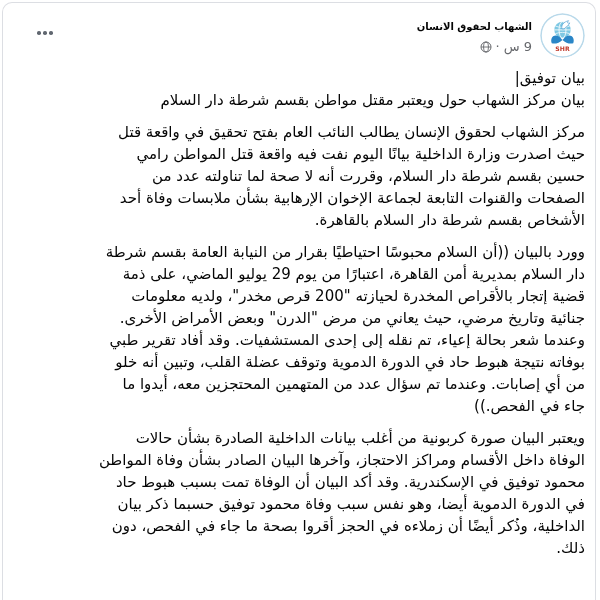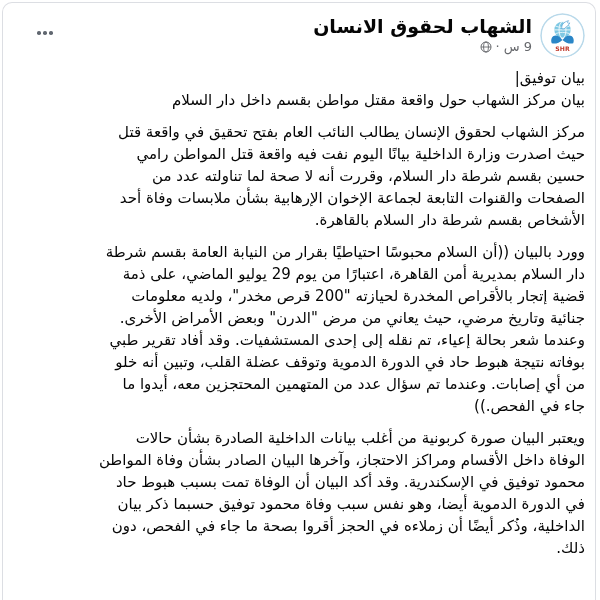--- a/index.html
+++ b/index.html
@@ -29,21 +29,21 @@
   }
   .header-right { display: flex; flex-direction: row; align-items: center; }
   .avatar {
     width: 45px; height: 45px;
     border-radius: 50%;
     flex: 0 0 45px;
     cursor: pointer;
   }
   .header-text { margin-right: 8px; display: flex; flex-direction: column; }
   .page-name {
-    font-size: 19px;
+    font-size: 10px;
     font-weight: bold;
     color: #050505;
     cursor: pointer;
     line-height: 19px;
   }
   .meta {
     margin-top: 3px;
     display: flex;
     align-items: center;
     gap: 4px;
@@ -120,21 +120,21 @@
         <i></i>
           <i></i>
           <i></i>
       </span>
     </div>
   </div>
 
   <div class="post-body" id="post-body">
       <div class="paragraph">
         <div class="line">بيان توفيق|</div>
-        <div class="line">بيان مركز الشهاب حول واقعة مقتل مواطن بقسم داخل دار السلام</div>
+        <div class="line">بيان مركز الشهاب حول ويعتبر مقتل مواطن بقسم شرطة دار السلام</div>
       </div>
       <div class="paragraph">
         <div class="line">مركز الشهاب لحقوق الإنسان  يطالب النائب العام بفتح تحقيق في واقعة قتل</div>
         <div class="line">حيث اصدرت وزارة الداخلية بيانًا اليوم نفت فيه واقعة قتل المواطن رامي</div>
         <div class="line">حسين بقسم شرطة دار السلام، وقررت أنه لا صحة لما تناولته عدد من</div>
         <div class="line">الصفحات والقنوات التابعة لجماعة الإخوان الإرهابية بشأن ملابسات وفاة أحد</div>
         <div class="line">الأشخاص بقسم شرطة دار السلام بالقاهرة.</div>
       </div>
       <div class="paragraph">
         <div class="line">وورد بالبيان ((أن السلام محبوسًا احتياطيًا بقرار من النيابة العامة بقسم شرطة</div>

